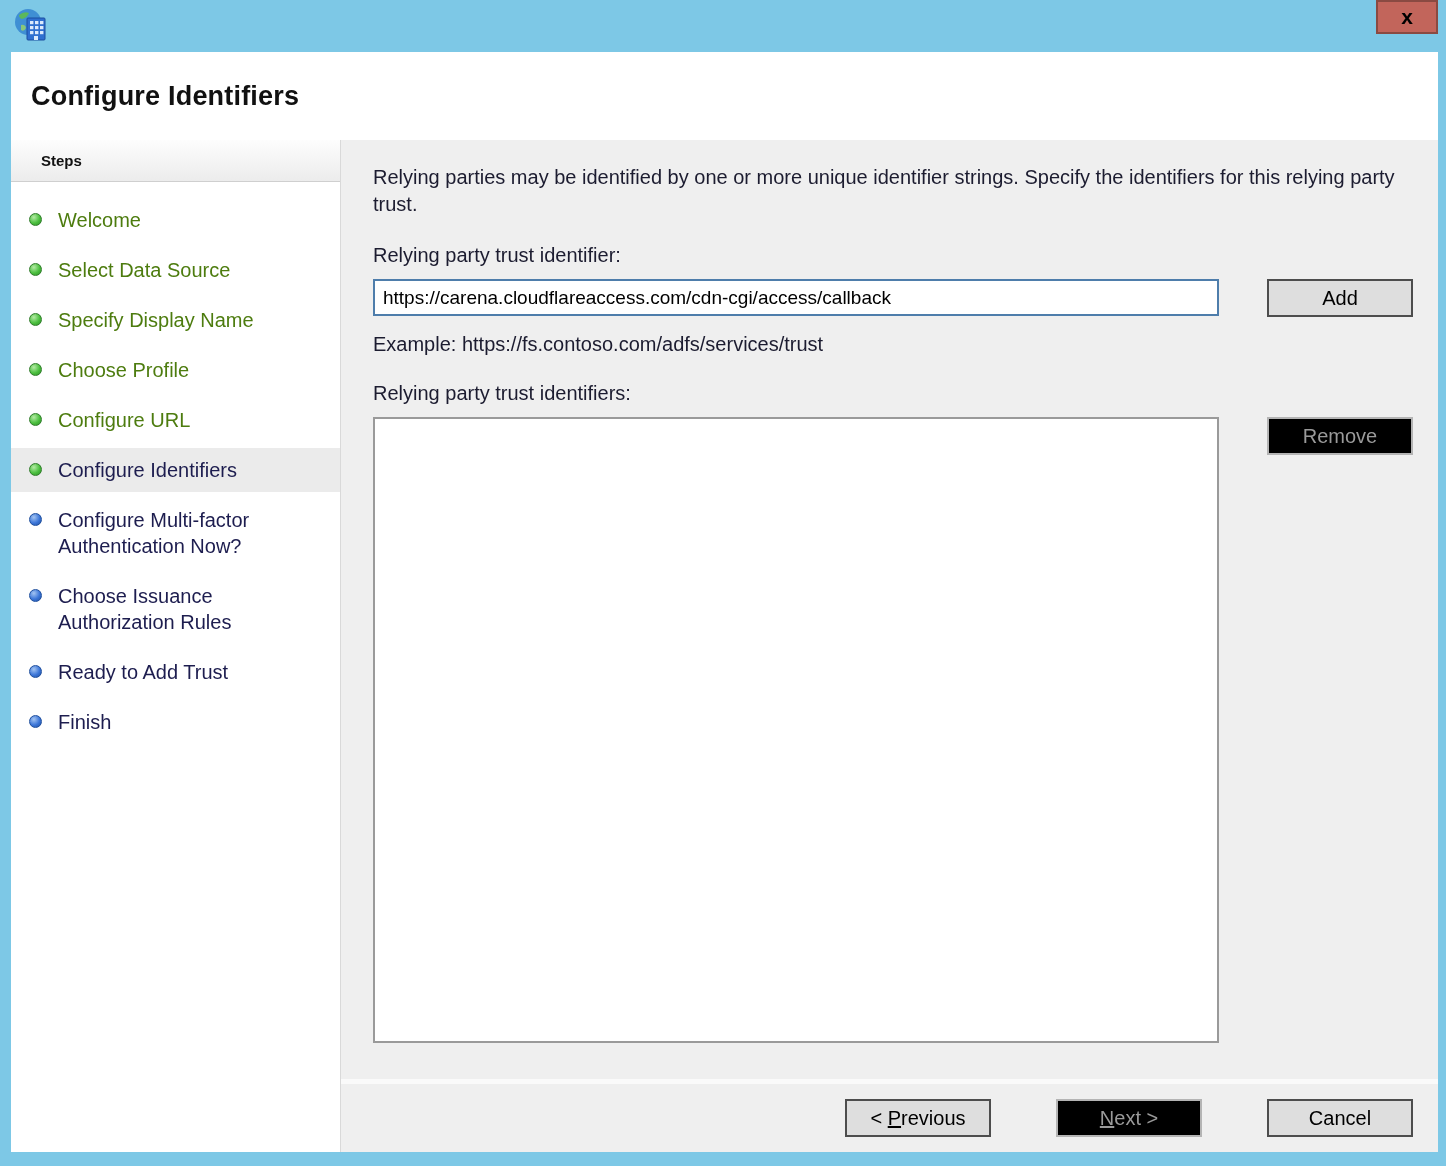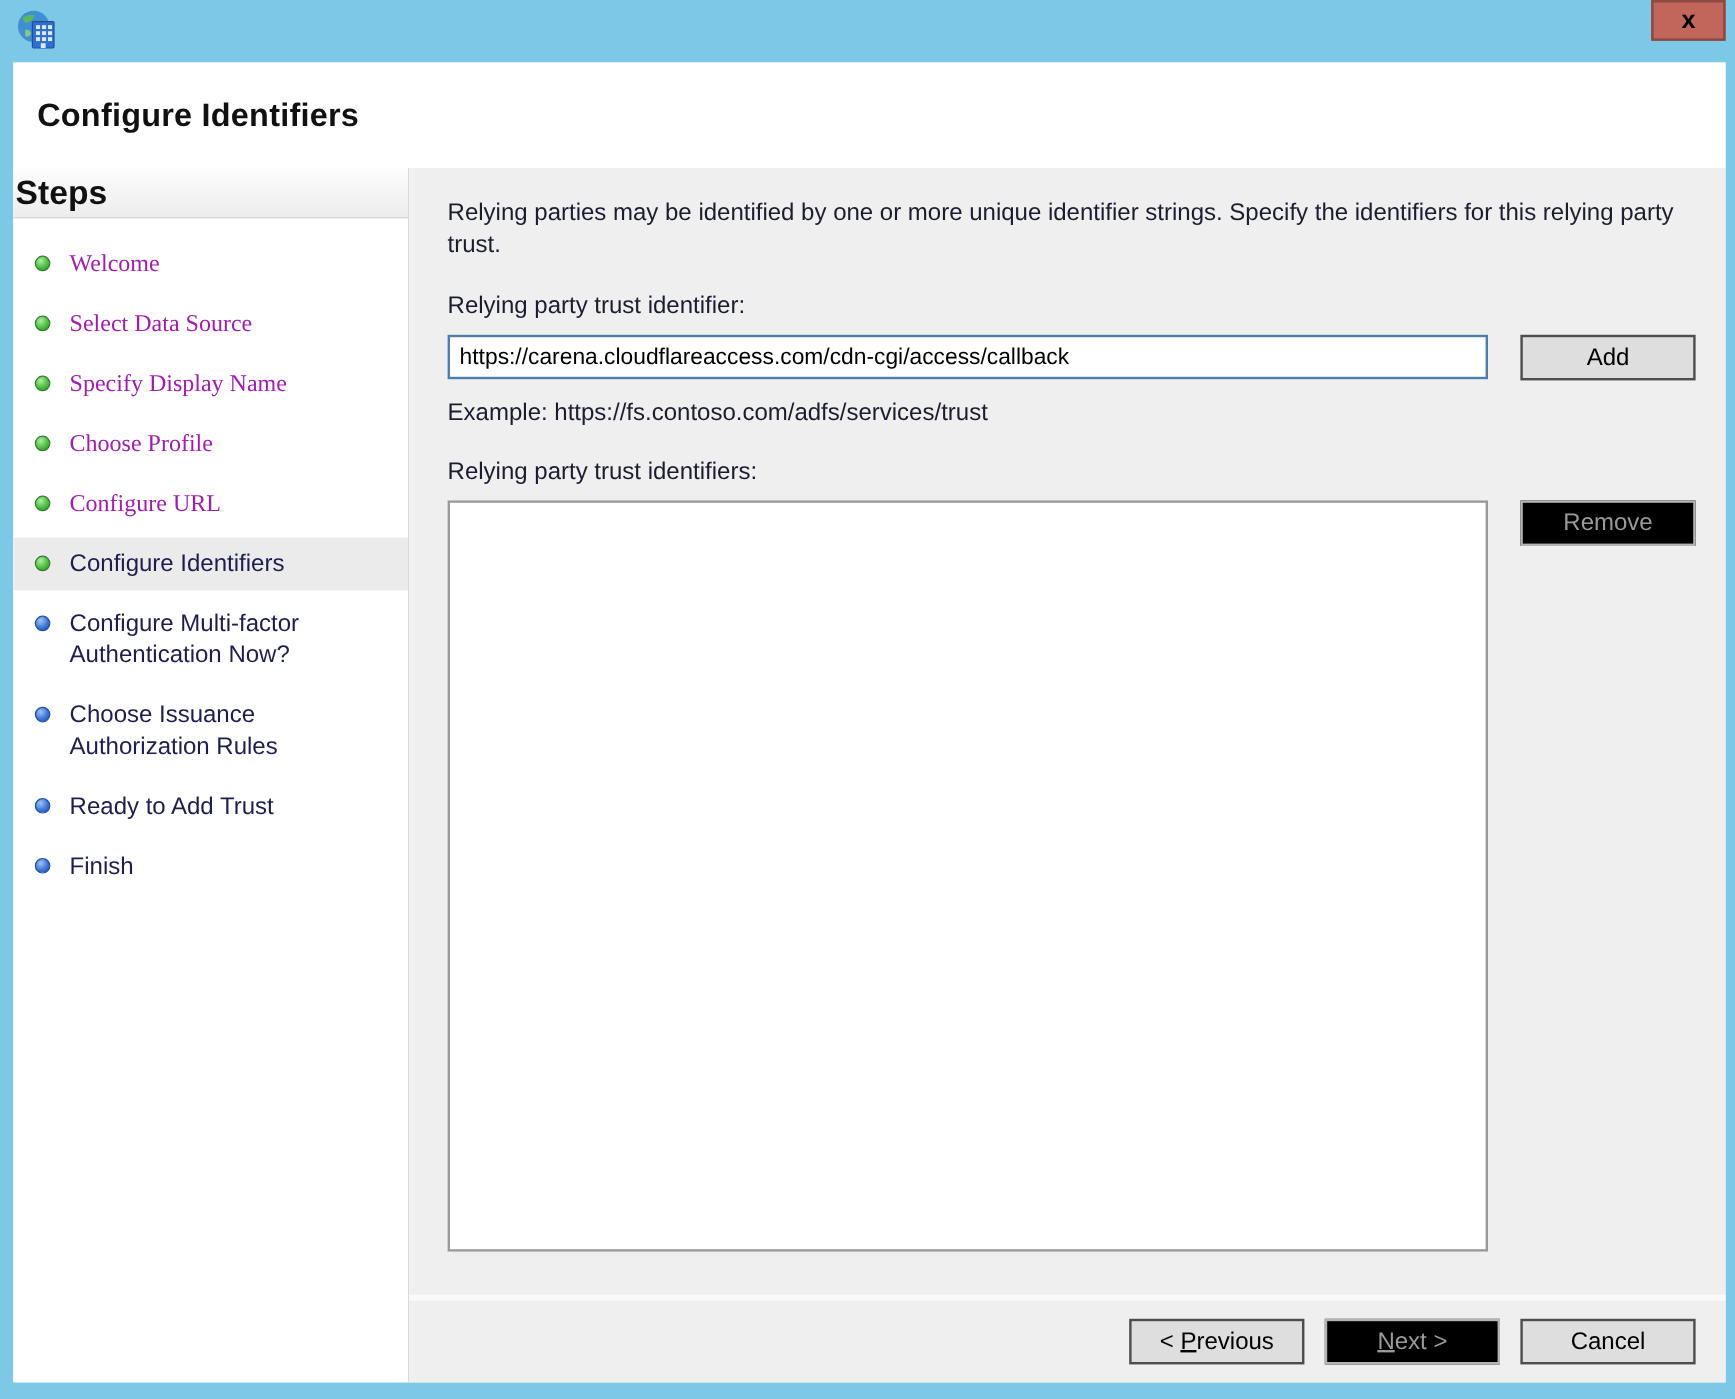--- a/index.html
+++ b/index.html
@@ -57,22 +57,22 @@
     width: 330px; flex: 0 0 330px;
     background: #ffffff;
     border-right: 1px solid #d9d9d9;
     display: flex; flex-direction: column;
   }
   .steps-header {
     height: 42px; flex: 0 0 42px;
     background: linear-gradient(#fdfdfd, #ececec);
     border-bottom: 1px solid #cfcfcf;
     display: flex; align-items: center;
-    padding-left: 2px;
-    font-size: 28px; font-weight: bold; color: #111111;
+    padding-left: 30px;
+    font-size: 15px; font-weight: bold; color: #111111;
   }
   ul.steps { list-style: none; padding: 16px 0 0 0; }
   li.step {
     display: flex; align-items: flex-start;
     padding: 9px 10px 9px 18px;
     margin-bottom: 6px;
     font-size: 20px; line-height: 26px;
     cursor: pointer;
   }
   li.step .bullet {
@@ -84,21 +84,21 @@
     border: 1px solid #2f7d2a;
   }
   li.step.current .bullet, li.step.upcoming .bullet { border: 1px solid #1f4f9e; }
   li.step.current .bullet {
     background: radial-gradient(circle at 35% 30%, #b4eba4, #4bbf3f 55%, #2e8f27);
     border: 1px solid #2f7d2a;
   }
   li.step.upcoming .bullet {
     background: radial-gradient(circle at 35% 30%, #a3c4f2, #3c76d8 55%, #20509f);
   }
-  li.step.completed .lbl { color: #a21caf; font-family: Liberation Serif, serif; }
+  li.step.completed .lbl { color: #4d7c0f; }
   li.step.current { background: #ebebeb; }
   li.step.current .lbl, li.step.upcoming .lbl { color: #1d1d4f; }
 
   
   .main-col { flex: 1; display: flex; flex-direction: column; background: #efefef; min-width: 0; }
   .content { flex: 1; padding: 24px 25px 0 32px; }
   .intro {
     font-size: 20px; line-height: 27px; color: #1c1c30;
     max-width: 1030px; margin-bottom: 26px;
   }
@@ -124,20 +124,21 @@
     border: 2px solid #9a9a9a;
   }
 
   .btn {
     font-family: "Liberation Sans", sans-serif;
     font-size: 20px; color: #000000;
     background: #dedede;
     border: 2px solid #4d4d4d;
     width: 146px; height: 38px;
     cursor: pointer;
+    margin-left: 48px;
   }
   .btn.disabled {
     background: #000000;
     border-color: #b4b4b4;
     color: #9a9a9a;
     cursor: default;
   }
   .accel { text-decoration: underline; }
 
   .footer-divider { height: 5px; flex: 0 0 5px; background: #fafafa; }

